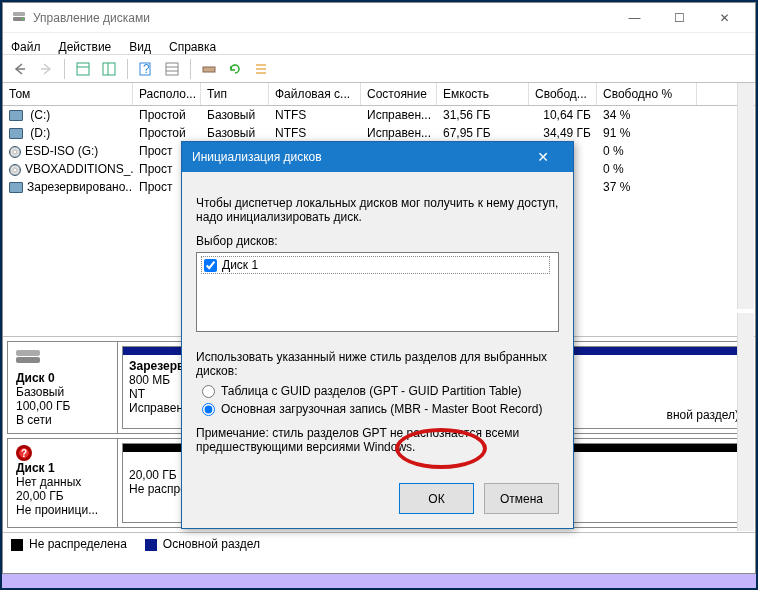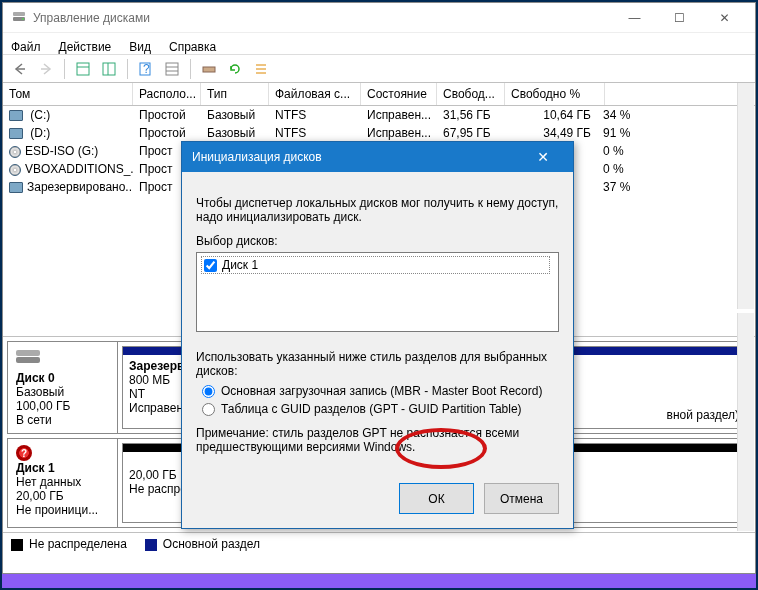--- a/index.html
+++ b/index.html
@@ -1,17 +1,17 @@
 <!DOCTYPE html>
 <html><head>
 <meta charset="utf-8">
 <style>
 * { box-sizing: border-box; margin: 0; padding: 0; font-family: "Segoe UI", Tahoma, sans-serif; font-size: 12px; }
 body { background: #fff; }
-.outer { width: 758px; height: 590px; border: 2px solid #002a54; background: #8b5cf6; position: relative; }
+.outer { width: 758px; height: 590px; border: 2px solid #002a54; background: #c4b5fd; position: relative; }
 .appwin { width: 754px; height: 572px; background: #fff; border: 1px solid #8a8a8a; position: relative; }
 .titlebar { height: 30px; background: #fff; display: flex; align-items: center; padding: 0 8px; border-bottom: 1px solid #eee; }
 .titlebar .icon { width: 16px; height: 16px; margin-right: 6px; display: flex; align-items: center; justify-content: center; }
 .titlebar .title { flex: 1; color: #6d6d6d; }
 .titlebar .winbtns { display: flex; }
 .titlebar .winbtn { width: 45px; height: 28px; display: flex; align-items: center; justify-content: center; color: #555; }
 .menubar { height: 22px; display: flex; align-items: flex-end; padding: 0 8px; gap: 18px; border-bottom: 1px solid #ddd; }
 .menubar span { color: #000; cursor: default; }
 .toolbar { height: 28px; display: flex; align-items: center; padding: 0 6px; gap: 4px; border-bottom: 1px solid #c0c0c0; }
 .tbtn { width: 22px; height: 22px; display: flex; align-items: center; justify-content: center; border: 1px solid transparent; }
@@ -148,20 +148,21 @@
         </div>
   </div>
 
   <div class="content">
     <div class="listhdr">
       <div class="col c0">Том</div>
       <div class="col c1">Располо...</div>
       <div class="col c2">Тип</div>
       <div class="col c3">Файловая с...</div>
       <div class="col c4">Состояние</div>
+      <div class="col c5">Емкость</div>
       <div class="col c6">Свобод...</div>
       <div class="col c7">Свободно %</div>
     </div>
     <div class="rows" id="volrows">
           <div class="row">
             <div class="cell c0"><span class="volicon"></span> (C:)</div>
             <div class="cell c1">Простой</div>
             <div class="cell c2">Базовый</div>
             <div class="cell c3">NTFS</div>
             <div class="cell c4">Исправен...</div>
@@ -270,26 +271,26 @@
       <div class="msg">Чтобы диспетчер локальных дисков мог получить к нему доступ, надо инициализировать диск.</div>
       <div class="label">Выбор дисков:</div>
       <div class="diskbox">
         <div class="item">
           <input type="checkbox" checked="" style="">
           <span>Диск 1</span>
         </div>
       </div>
       <div class="radiolbl">Использовать указанный ниже стиль разделов для выбранных дисков:</div>
       <label class="radio">
+        <input type="radio" name="ps" style="">
+        <span>Таблица с GUID разделов (GPT - GUID Partition Table)</span>
+      </label>
+      <label class="radio">
         <input type="radio" name="ps" checked="" style="">
         <span>Основная загрузочная запись (MBR - Master Boot Record)</span>
-      </label>
-      <label class="radio">
-        <input type="radio" name="ps" style="">
-        <span>Таблица с GUID разделов (GPT - GUID Partition Table)</span>
       </label>
       <div class="note">Примечание: стиль разделов GPT не распознается всеми предшествующими версиями Windows.</div>
       <div class="btnrow">
         <div class="btn ok">ОК</div>
         <div class="btn">Отмена</div>
       </div>
     </div>
   </div>
 
   <div class="circle-annot"></div>

